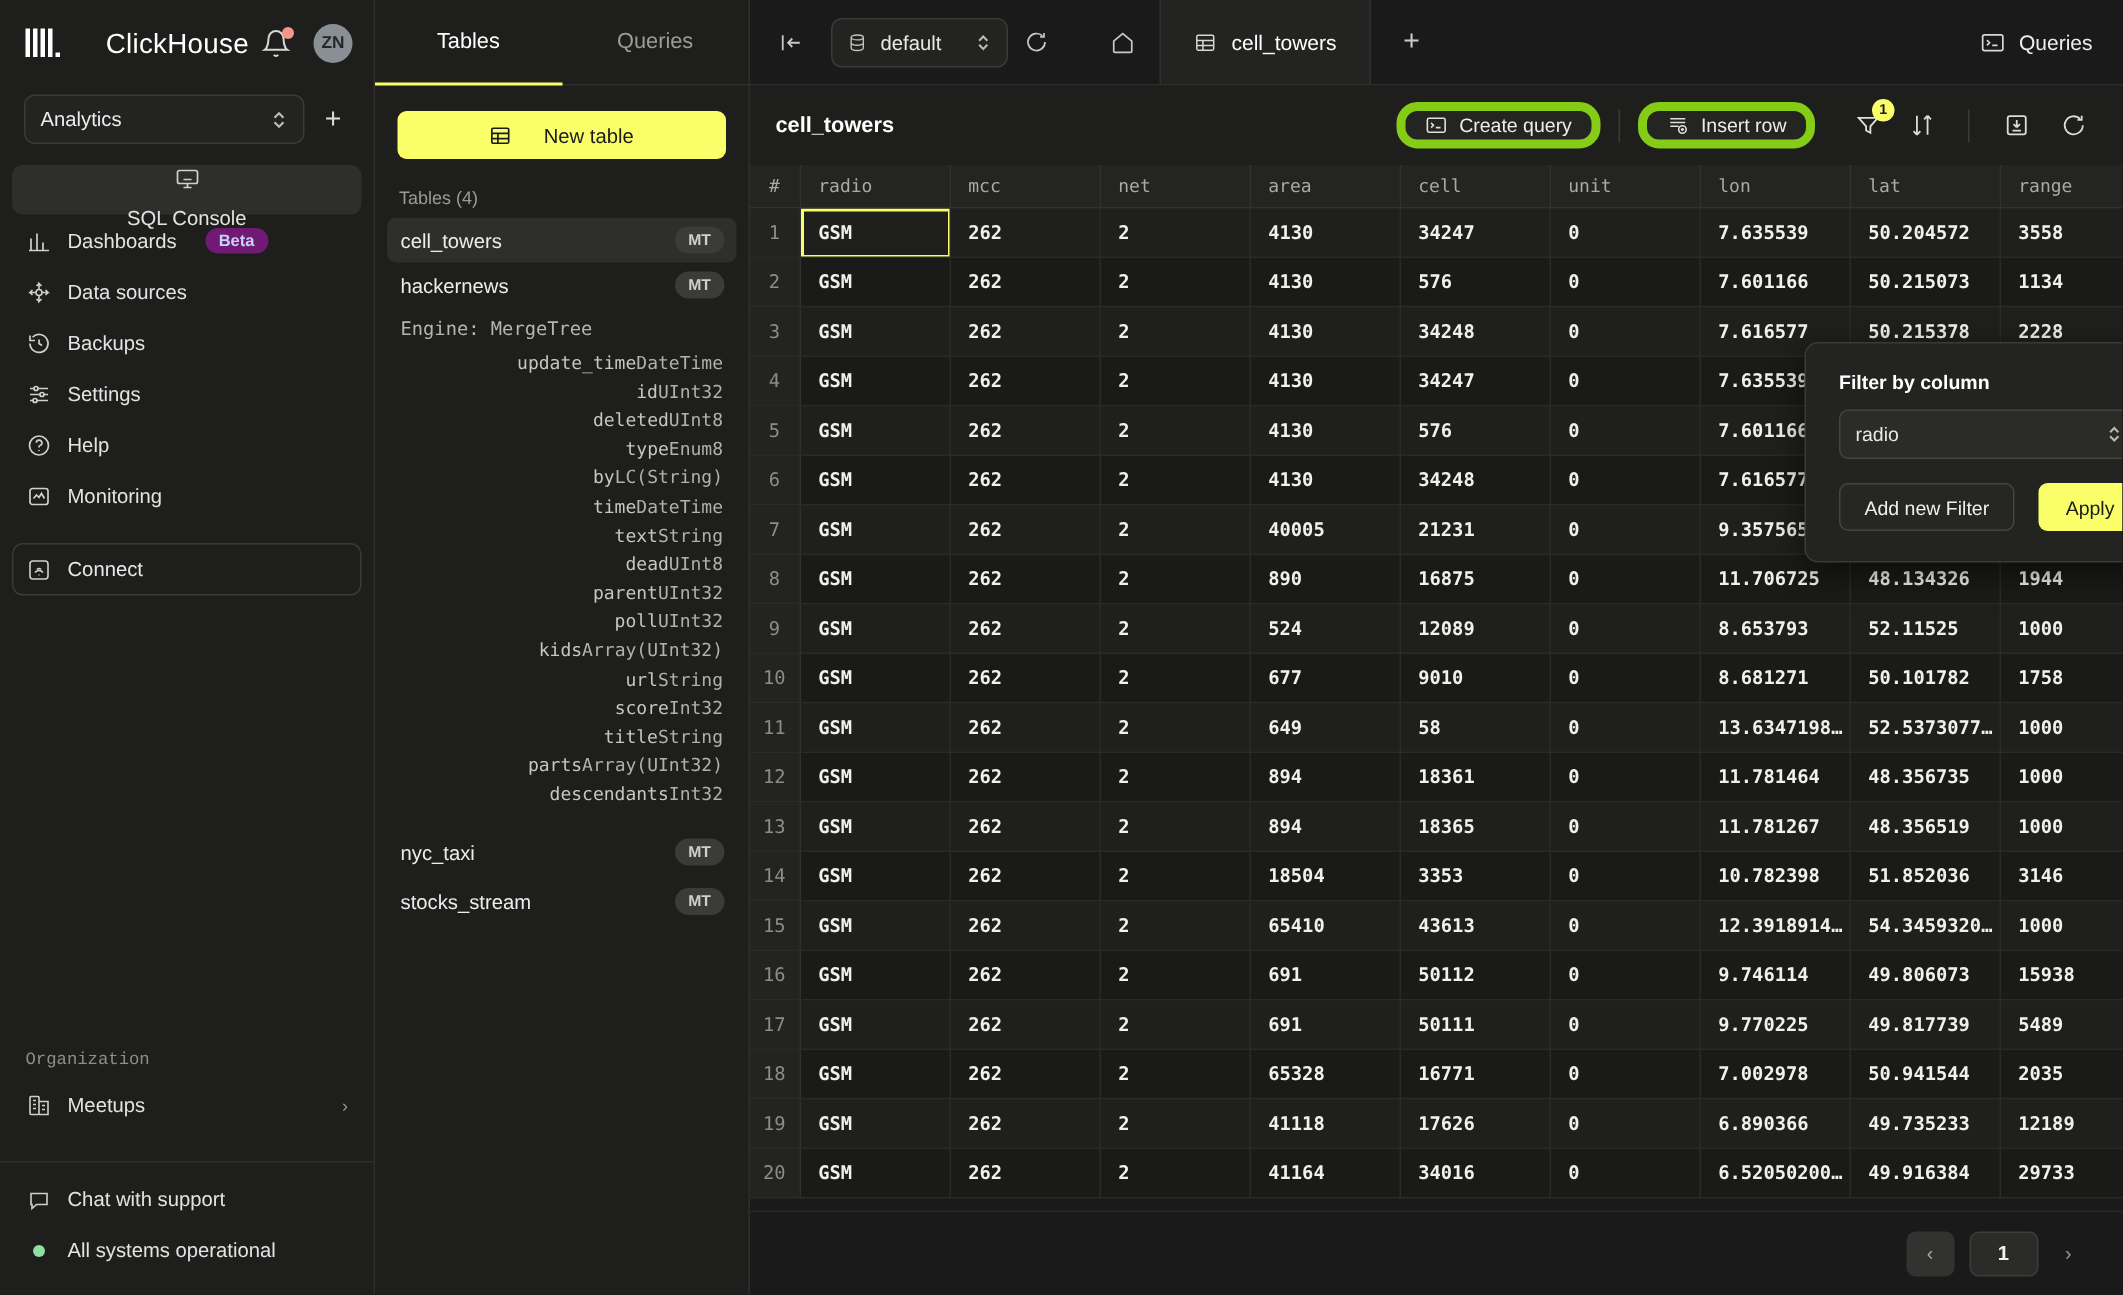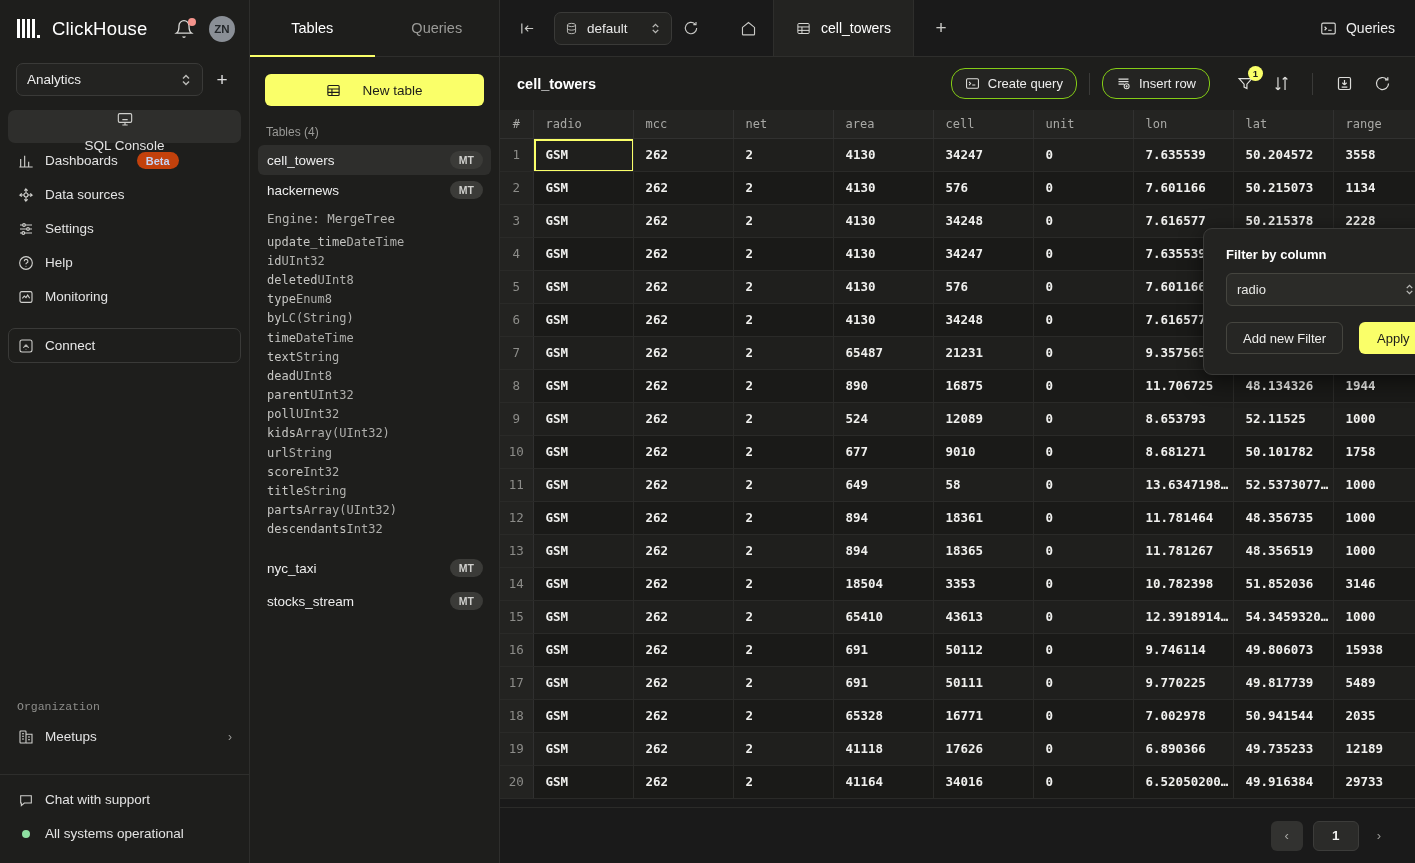--- a/index.html
+++ b/index.html
@@ -15,21 +15,21 @@
   
   .sidebar {
     width: 250px; height: 863px;
     background: #1e1e1c;
     border-right: 1px solid #2e2e2c;
     display: flex; flex-direction: column;
     flex-shrink: 0;
   }
   .brand-row {
     height: 57px; display: flex; align-items: center;
-    padding: 0 14px 0 17px; gap: 8px;
+    padding: 0 14px 0 17px; gap: 8px; text-align: right;
   }
   .logo-mark { display: flex; align-items: flex-end; gap: 2px; height: 19px; }
   .logo-mark i { display:block; width: 3px; background: #ffffff; height: 19px; }
   .logo-mark i.dot { height: 3px; width: 3px; }
   .brand-name {
     font-size: 18.5px; font-weight: 400; color: #fff; letter-spacing: .2px;
     margin-left: 4px; flex: 1;
   }
   .bell-wrap { position: relative; width: 20px; height: 20px; margin-right: 7px; cursor: pointer; }
   .bell-dot {
@@ -57,21 +57,21 @@
   }
   .nav { padding: 4px 8px 0 8px; }
   .nav-item {
     display: flex; align-items: center; gap: 11px;
     height: 33px; padding: 0 9px; border-radius: 7px;
     font-size: 13.5px; color: #e3e3e3; cursor: pointer; margin-bottom: 1px;
   }
   .nav-item.active { background: #2e2e2c; flex-direction: column; }
   .nav-item .ic { width: 17px; height: 17px; display:flex; align-items:center; justify-content:center; flex-shrink:0; color:#cfcfcf; }
   .beta-badge {
-    background: #c2410c; color: #c5d4f5; font-size: 11px; font-weight: 600;
+    background: #701a75; color: #c5d4f5; font-size: 11px; font-weight: 600;
     padding: 2.5px 9px; border-radius: 10px; margin-left: 8px;
   }
   .connect-box {
     margin: 14px 8px 0 8px; height: 35px;
     border: 1px solid #3a3a38; border-radius: 7px;
     display: flex; align-items: center; gap: 11px; padding: 0 9px;
     font-size: 13.5px; cursor: pointer;
   }
   .org-section { margin-top: auto; padding: 0 8px 10px 8px; }
   .org-label { font-size: 11.5px; color: #8d8d8a; padding: 0 9px 7px 9px; font-family: Liberation Mono, monospace; }
@@ -119,21 +119,21 @@
     margin: 0 8px; padding: 0 8px 0 9px; border-radius: 6px;
     font-size: 13.5px; color: #ededed; cursor: pointer; font-weight: 500;
   }
   .tbl-item.active { background: #2e2e2c; }
   .mt-badge {
     margin-left: auto; background: #3b3b38; color: #cfcfcc;
     font-size: 10.5px; font-weight: 600; padding: 3px 9px; border-radius: 10px;
   }
   .engine-line { font-size: 12.5px; color: #b4b4b1; padding: 6px 16px 6px 17px; font-family: "DejaVu Sans Mono", monospace; }
   .col-row {
-    display: flex; justify-content: flex-start;
+    display: flex; justify-content: flex-end;
     font-family: "DejaVu Sans Mono", monospace; font-size: 12px;
     color: #b9b9b6; padding: 2.6px 17px 2.6px 17px;
   }
   .col-row .cname { color: #c6c6c3; }
   .col-row .ctype { color: #b0b0ad; }
 
   
   .main { flex: 1; display: flex; flex-direction: column; min-width: 0; position: relative; }
   .topbar { height: 57px; display: flex; align-items: center; border-bottom: 1px solid #2e2e2c; background:#1a1a1a; }
   .collapse-btn { width: 54px; display: flex; align-items: center; justify-content: center; color:#c8c8c5; cursor: pointer; }
@@ -160,21 +160,21 @@
     font-size: 14px; color: #ededed; cursor: pointer;
   }
 
   
   .tbl-toolbar {
     height: 53px; display: flex; align-items: center;
     padding: 0 14px 0 17px; background: #1e1e1c;
   }
   .tbl-title { font-size: 14.5px; font-weight: 600; color: #fff; flex: 1; }
   .tb-btn {
-    height: 31px; border: 1px solid #84cc16; border-radius: 14px; background: #242422;
+    height: 31px; border: 6px solid #84cc16; border-radius: 14px; background: #242422;
     display: flex; align-items: center; gap: 8px; padding: 0 13px;
     font-size: 13px; color: #ededed; cursor: pointer;
   }
   .tb-sep { width: 1px; height: 22px; background: #3a3a38; margin: 0 12px; }
   .filter-btn { position: relative; width: 34px; height: 30px; display:flex; align-items:center; justify-content:center; cursor: pointer; color:#dcdcdc; }
   .filter-badge {
     position: absolute; top: -3px; right: -1px; width: 15px; height: 15px; border-radius: 50%;
     background: #faff69; color: #1c1c1a; font-size: 9.5px; font-weight: 700;
     display: flex; align-items: center; justify-content: center;
   }
@@ -325,20 +325,29 @@
       <div class="nav-item">
         <span class="ic">
           <svg width="16" height="16" viewBox="0 0 24 24" fill="none" stroke="#d0d0cd" stroke-width="1.6">
               <circle cx="12" cy="12" r="3"></circle>
               <path d="M12 9V3l2.5 2.5M12 3 9.5 5.5M12 15v6l2.5-2.5M12 21l-2.5-2.5M9 12H3l2.5-2.5M3 12l2.5 2.5M15 12h6l-2.5-2.5M21 12l-2.5 2.5"></path>
             </svg>
         </span>
         <span>Data sources</span>
       </div>
 
+      <div class="nav-item">
+        <span class="ic">
+          <svg width="16" height="16" viewBox="0 0 24 24" fill="none" stroke="#d0d0cd" stroke-width="1.7">
+              <path d="M3 12a9 9 0 1 0 2.6-6.4M3 4v5h5"></path>
+              <path d="M12 8v4l3 2"></path>
+            </svg>
+        </span>
+        <span>Backups</span>
+      </div>
 
       <div class="nav-item">
         <span class="ic">
           <svg width="16" height="16" viewBox="0 0 24 24" fill="none" stroke="#d0d0cd" stroke-width="1.7">
               <path d="M3 6h18M3 12h18M3 18h18"></path>
               <circle cx="9" cy="6" r="2" fill="#1e1e1c"></circle>
               <circle cx="15" cy="12" r="2" fill="#1e1e1c"></circle>
               <circle cx="8" cy="18" r="2" fill="#1e1e1c"></circle>
             </svg>
         </span>
@@ -722,21 +731,21 @@
               <td>0</td>
               <td>7.616577</td>
               <td>50.215378</td>
               <td>2228</td>
             </tr>
             <tr>
               <td class="rownum">7</td>
               <td>GSM</td>
               <td>262</td>
               <td>2</td>
-              <td>65487</td>
+              <td>40005</td>
               <td>21231</td>
               <td>0</td>
               <td>9.357565</td>
               <td>48.674793</td>
               <td>5549</td>
             </tr>
             <tr>
               <td class="rownum">8</td>
               <td>GSM</td>
               <td>262</td>

